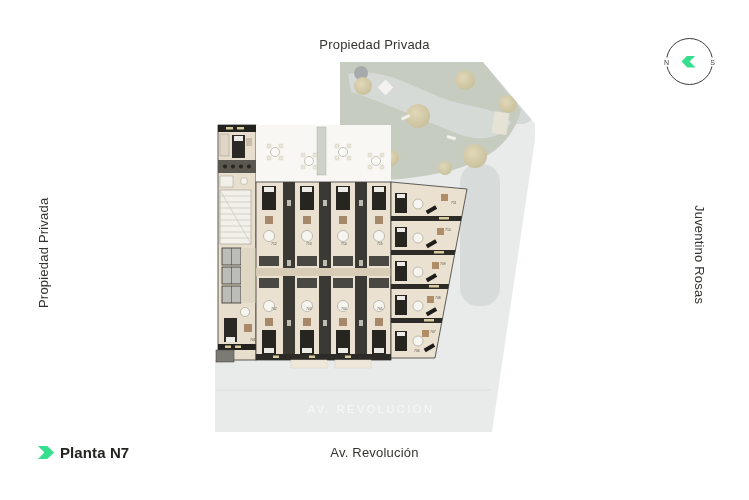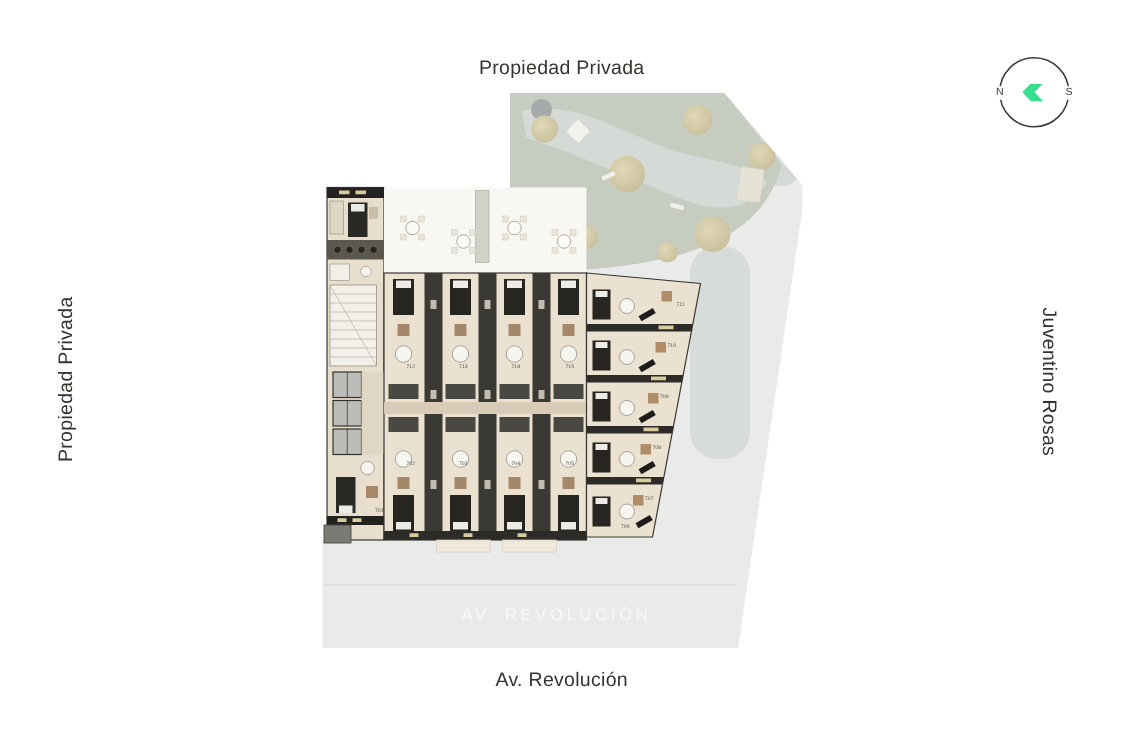--- a/index.html
+++ b/index.html
@@ -43,20 +43,24 @@
   <div class="street-label label-left">Propiedad Privada</div>
   <div class="street-label label-right">Juventino Rosas</div>
   <div class="street-label label-bottom">Av. Revolución</div>
 
   <div class="compass">
     <span class="pt pt-n">N</span>
     <span class="pt pt-s">S</span>
     <div class="needle"></div>
   </div>
 
+  <div class="legend">
+    <div class="arrow"></div>
+    <div class="title">Planta N7</div>
+  </div>
 
   <svg class="plan" viewBox="0 0 322 374">
     <defs>
       <radialGradient id="treeG" cx="40%" cy="38%" r="70%">
         <stop offset="0%" stop-color="#e0d8b8"></stop>
         <stop offset="100%" stop-color="#c8be9a"></stop>
       </radialGradient>
       <clipPath id="siteClip">
         <path d="M127,2 L270,2 L324,66 L279,372 L2,372 L2,300 L127,300 Z"></path>
       </clipPath>

